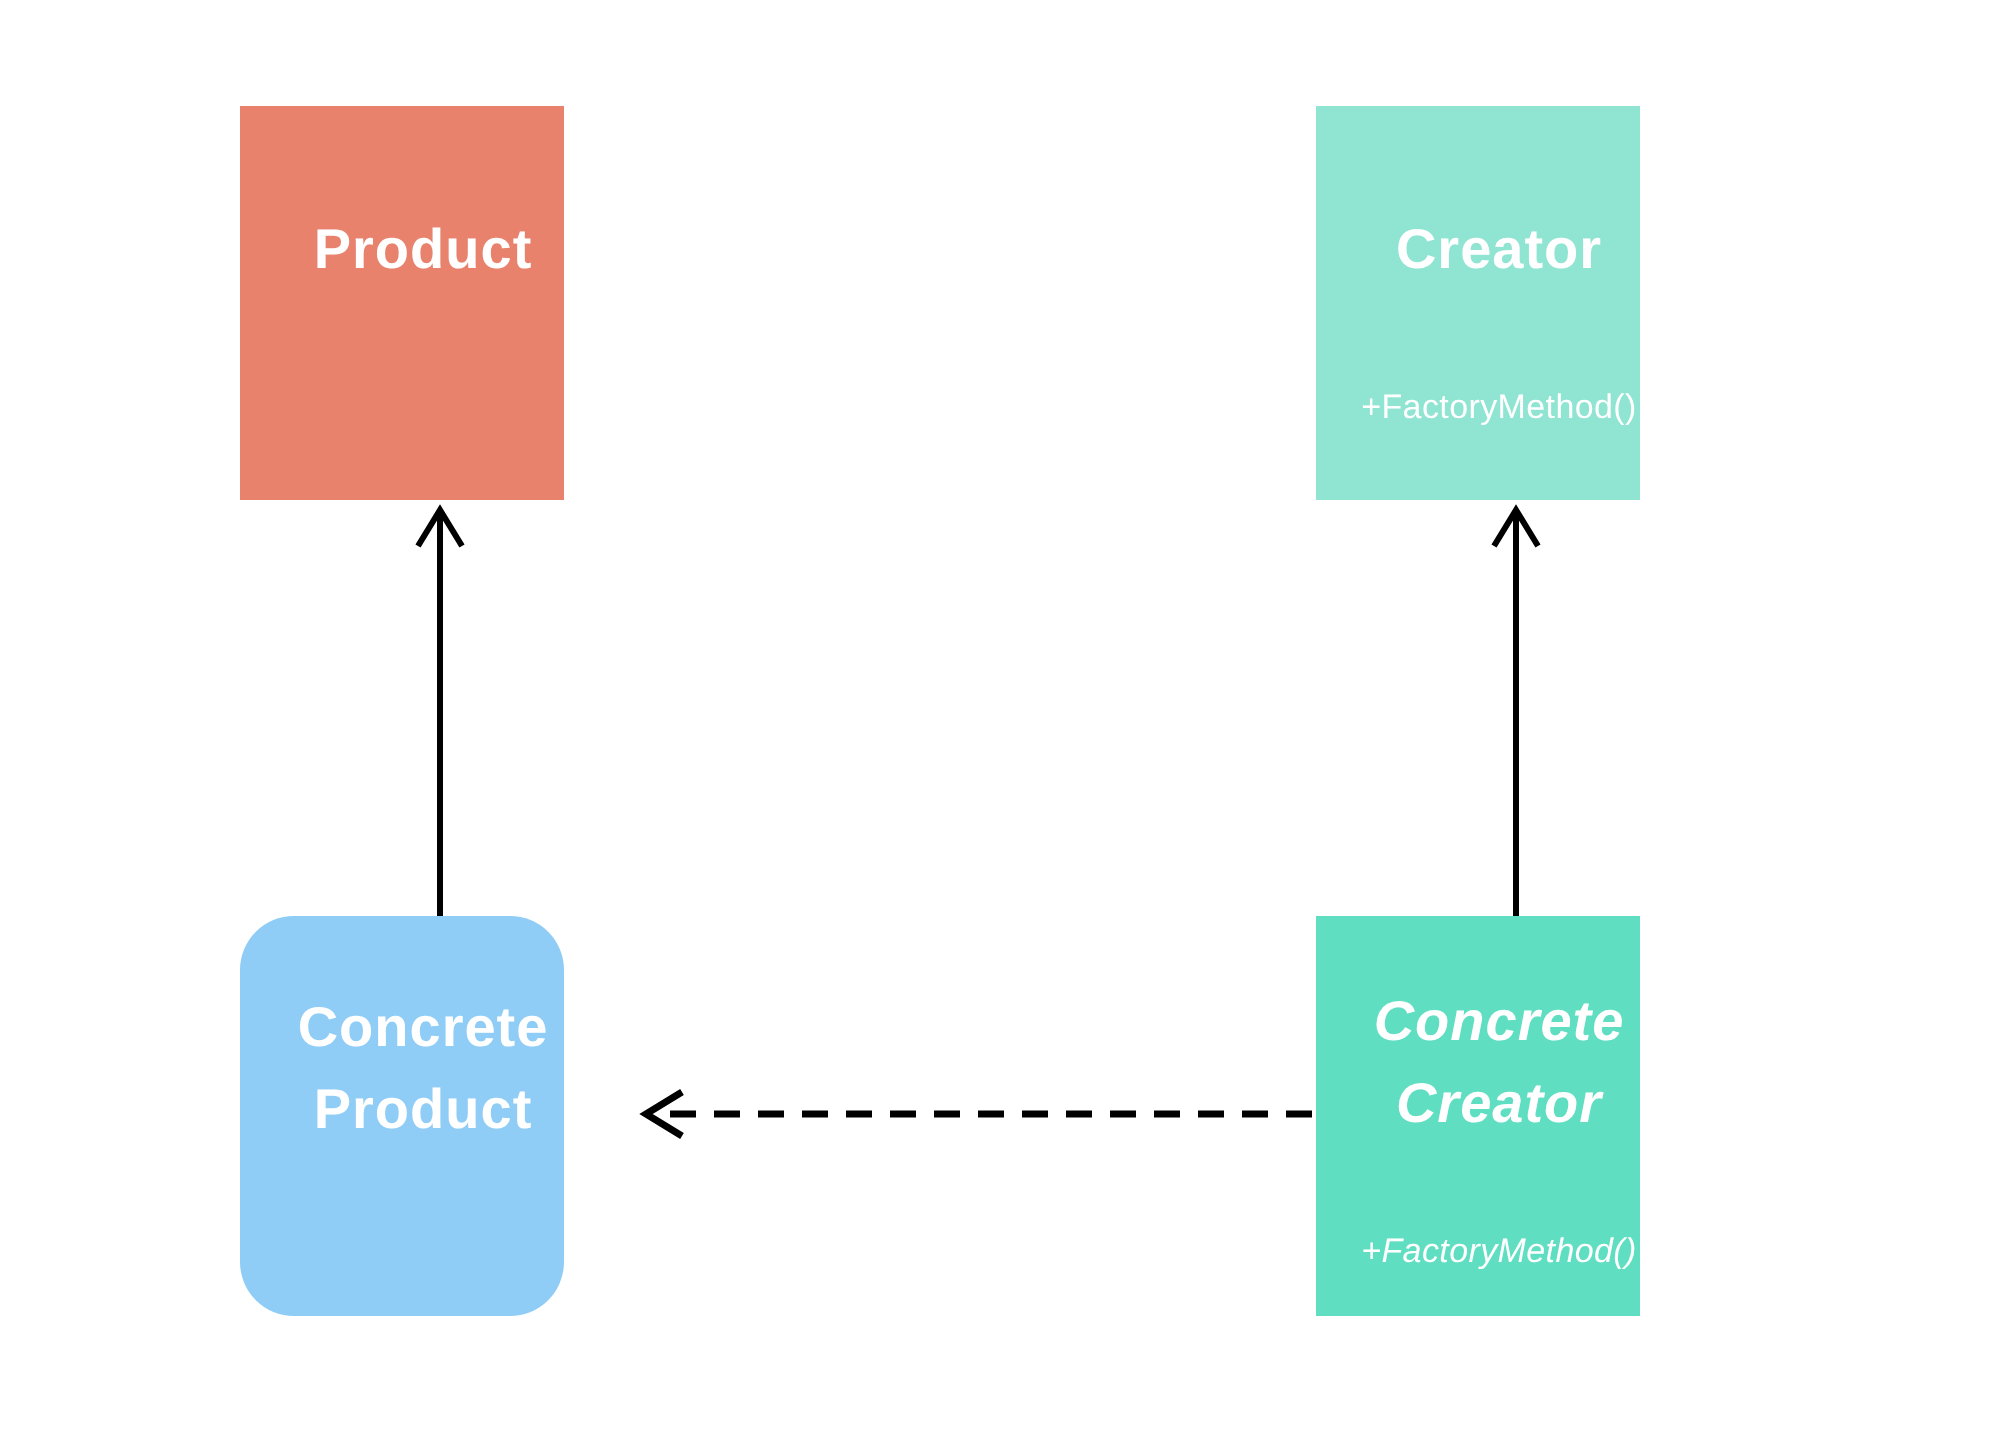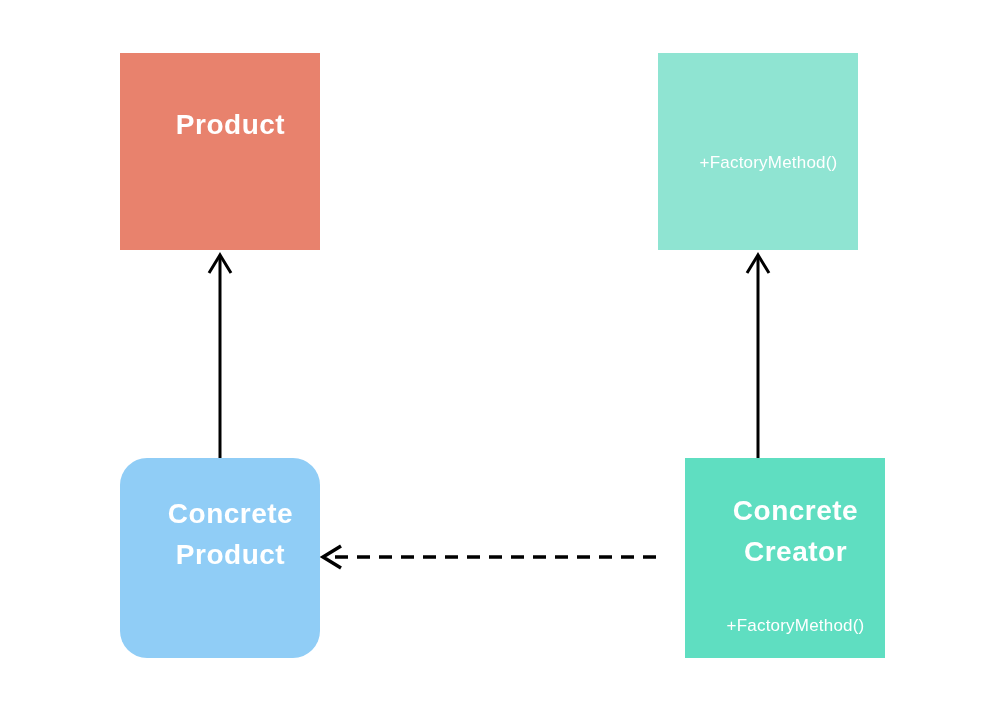--- a/index.html
+++ b/index.html
@@ -18,21 +18,21 @@
   .edges-layer {
     position: absolute;
     left: 0;
     top: 0;
     width: 1000px;
     height: 722px;
     pointer-events: none;
   }
   .node {
     position: absolute;
-    width: 200px;
+    width: 162px;
     box-sizing: border-box;
     text-align: center;
     color: #ffffff;
     padding-left: 21px;
   }
   .node-title {
     font-size: 28px;
     font-weight: 700;
     line-height: 1.45;
     letter-spacing: 0.5px;
@@ -58,24 +58,25 @@
     margin-top: 48px;
   }
   #node-concrete-product {
     left: 120px;
     top: 458px;
     height: 200px;
     padding-top: 36px;
     border-radius: 27px;
   }
   #node-concrete-creator {
-    left: 685px;
+    left: 658px;
     top: 458px;
     height: 200px;
     padding-top: 33px;
+    font-style: italic;
   }
   #node-concrete-creator .node-method {
     margin-top: 44px;
   }
 </style>
 </head>
 <body>
 
 <div class="canvas">
 
@@ -95,20 +96,21 @@
       <line x1="656" y1="557" x2="330" y2="557" stroke-dasharray="13 9"></line>
       <polyline points="341,546 323,557 341,568"></polyline>
     </g>
   </svg>
 
   <div class="node" id="node-product" style="background-color: rgb(232, 130, 109);">
     <div class="node-title">Product</div>
   </div>
 
   <div class="node" id="node-creator" style="background-color: rgb(143, 228, 210);">
+    <div class="node-title">Creator</div>
     <div class="node-method">+FactoryMethod()</div>
   </div>
 
   <div class="node" id="node-concrete-product" style="background-color: rgb(144, 205, 246);">
     <div class="node-title">Concrete Product</div>
   </div>
 
   <div class="node" id="node-concrete-creator" style="background-color: rgb(95, 222, 193);">
     <div class="node-title">Concrete Creator</div>
     <div class="node-method">+FactoryMethod()</div>

